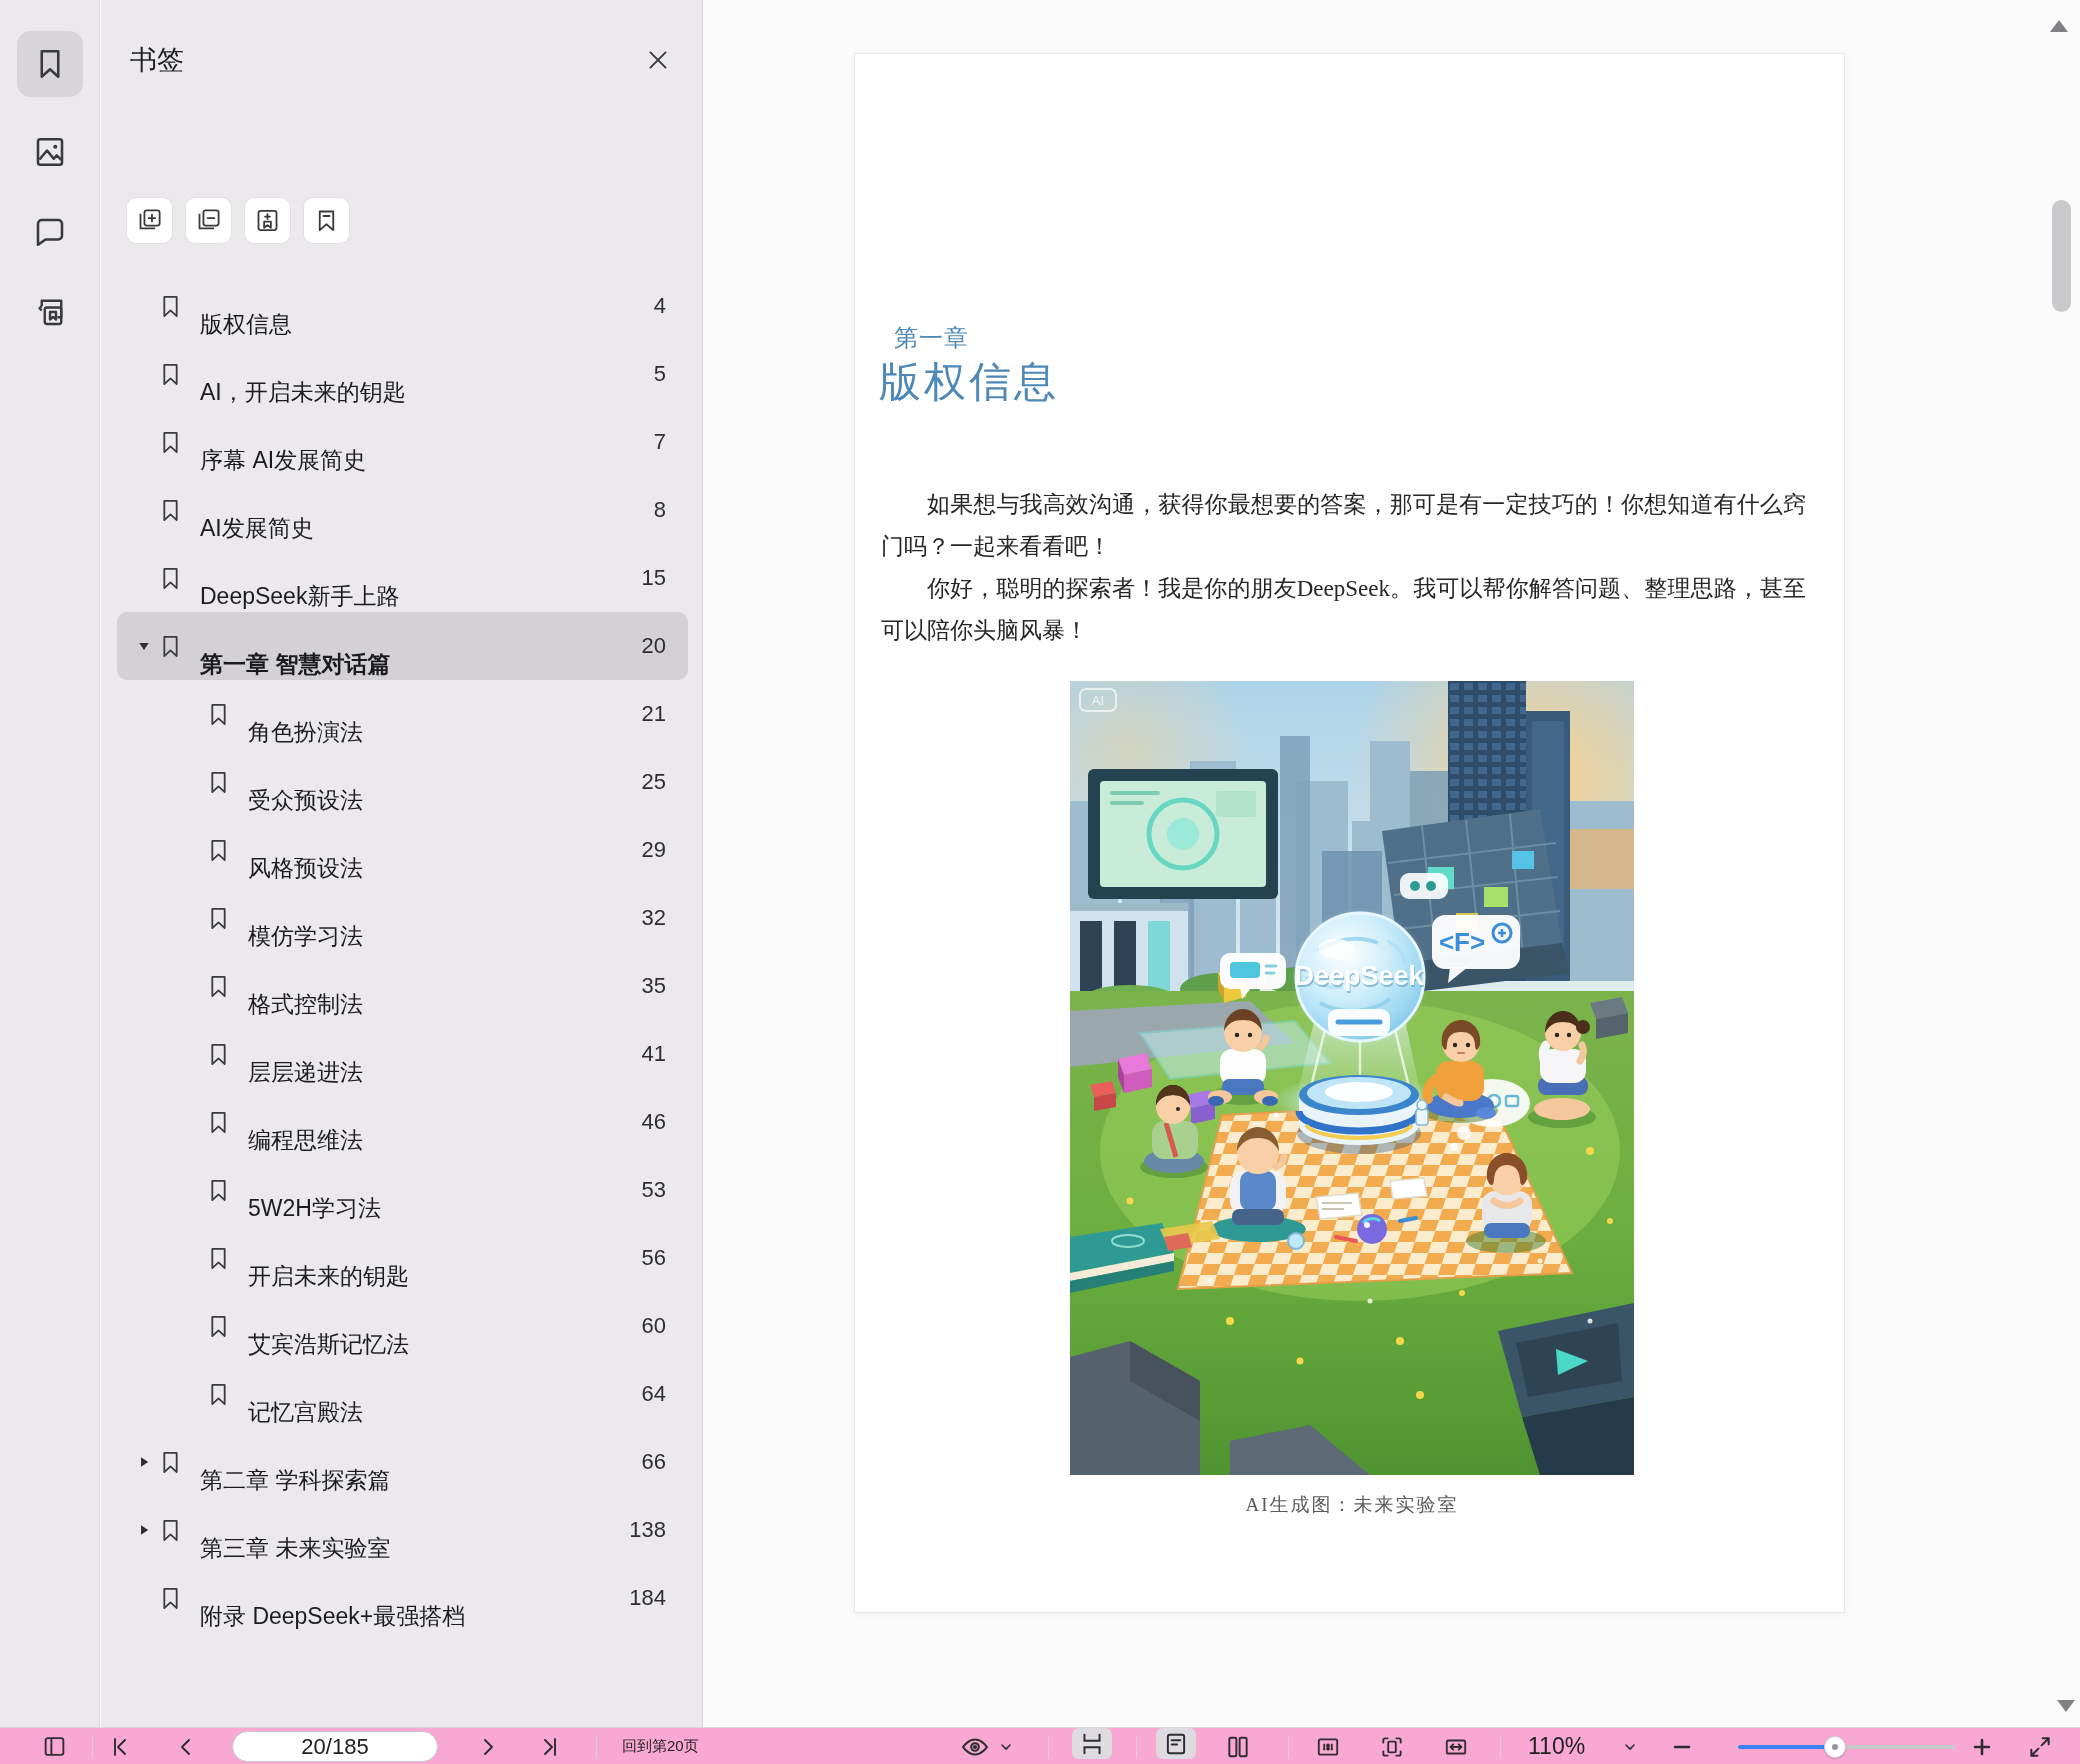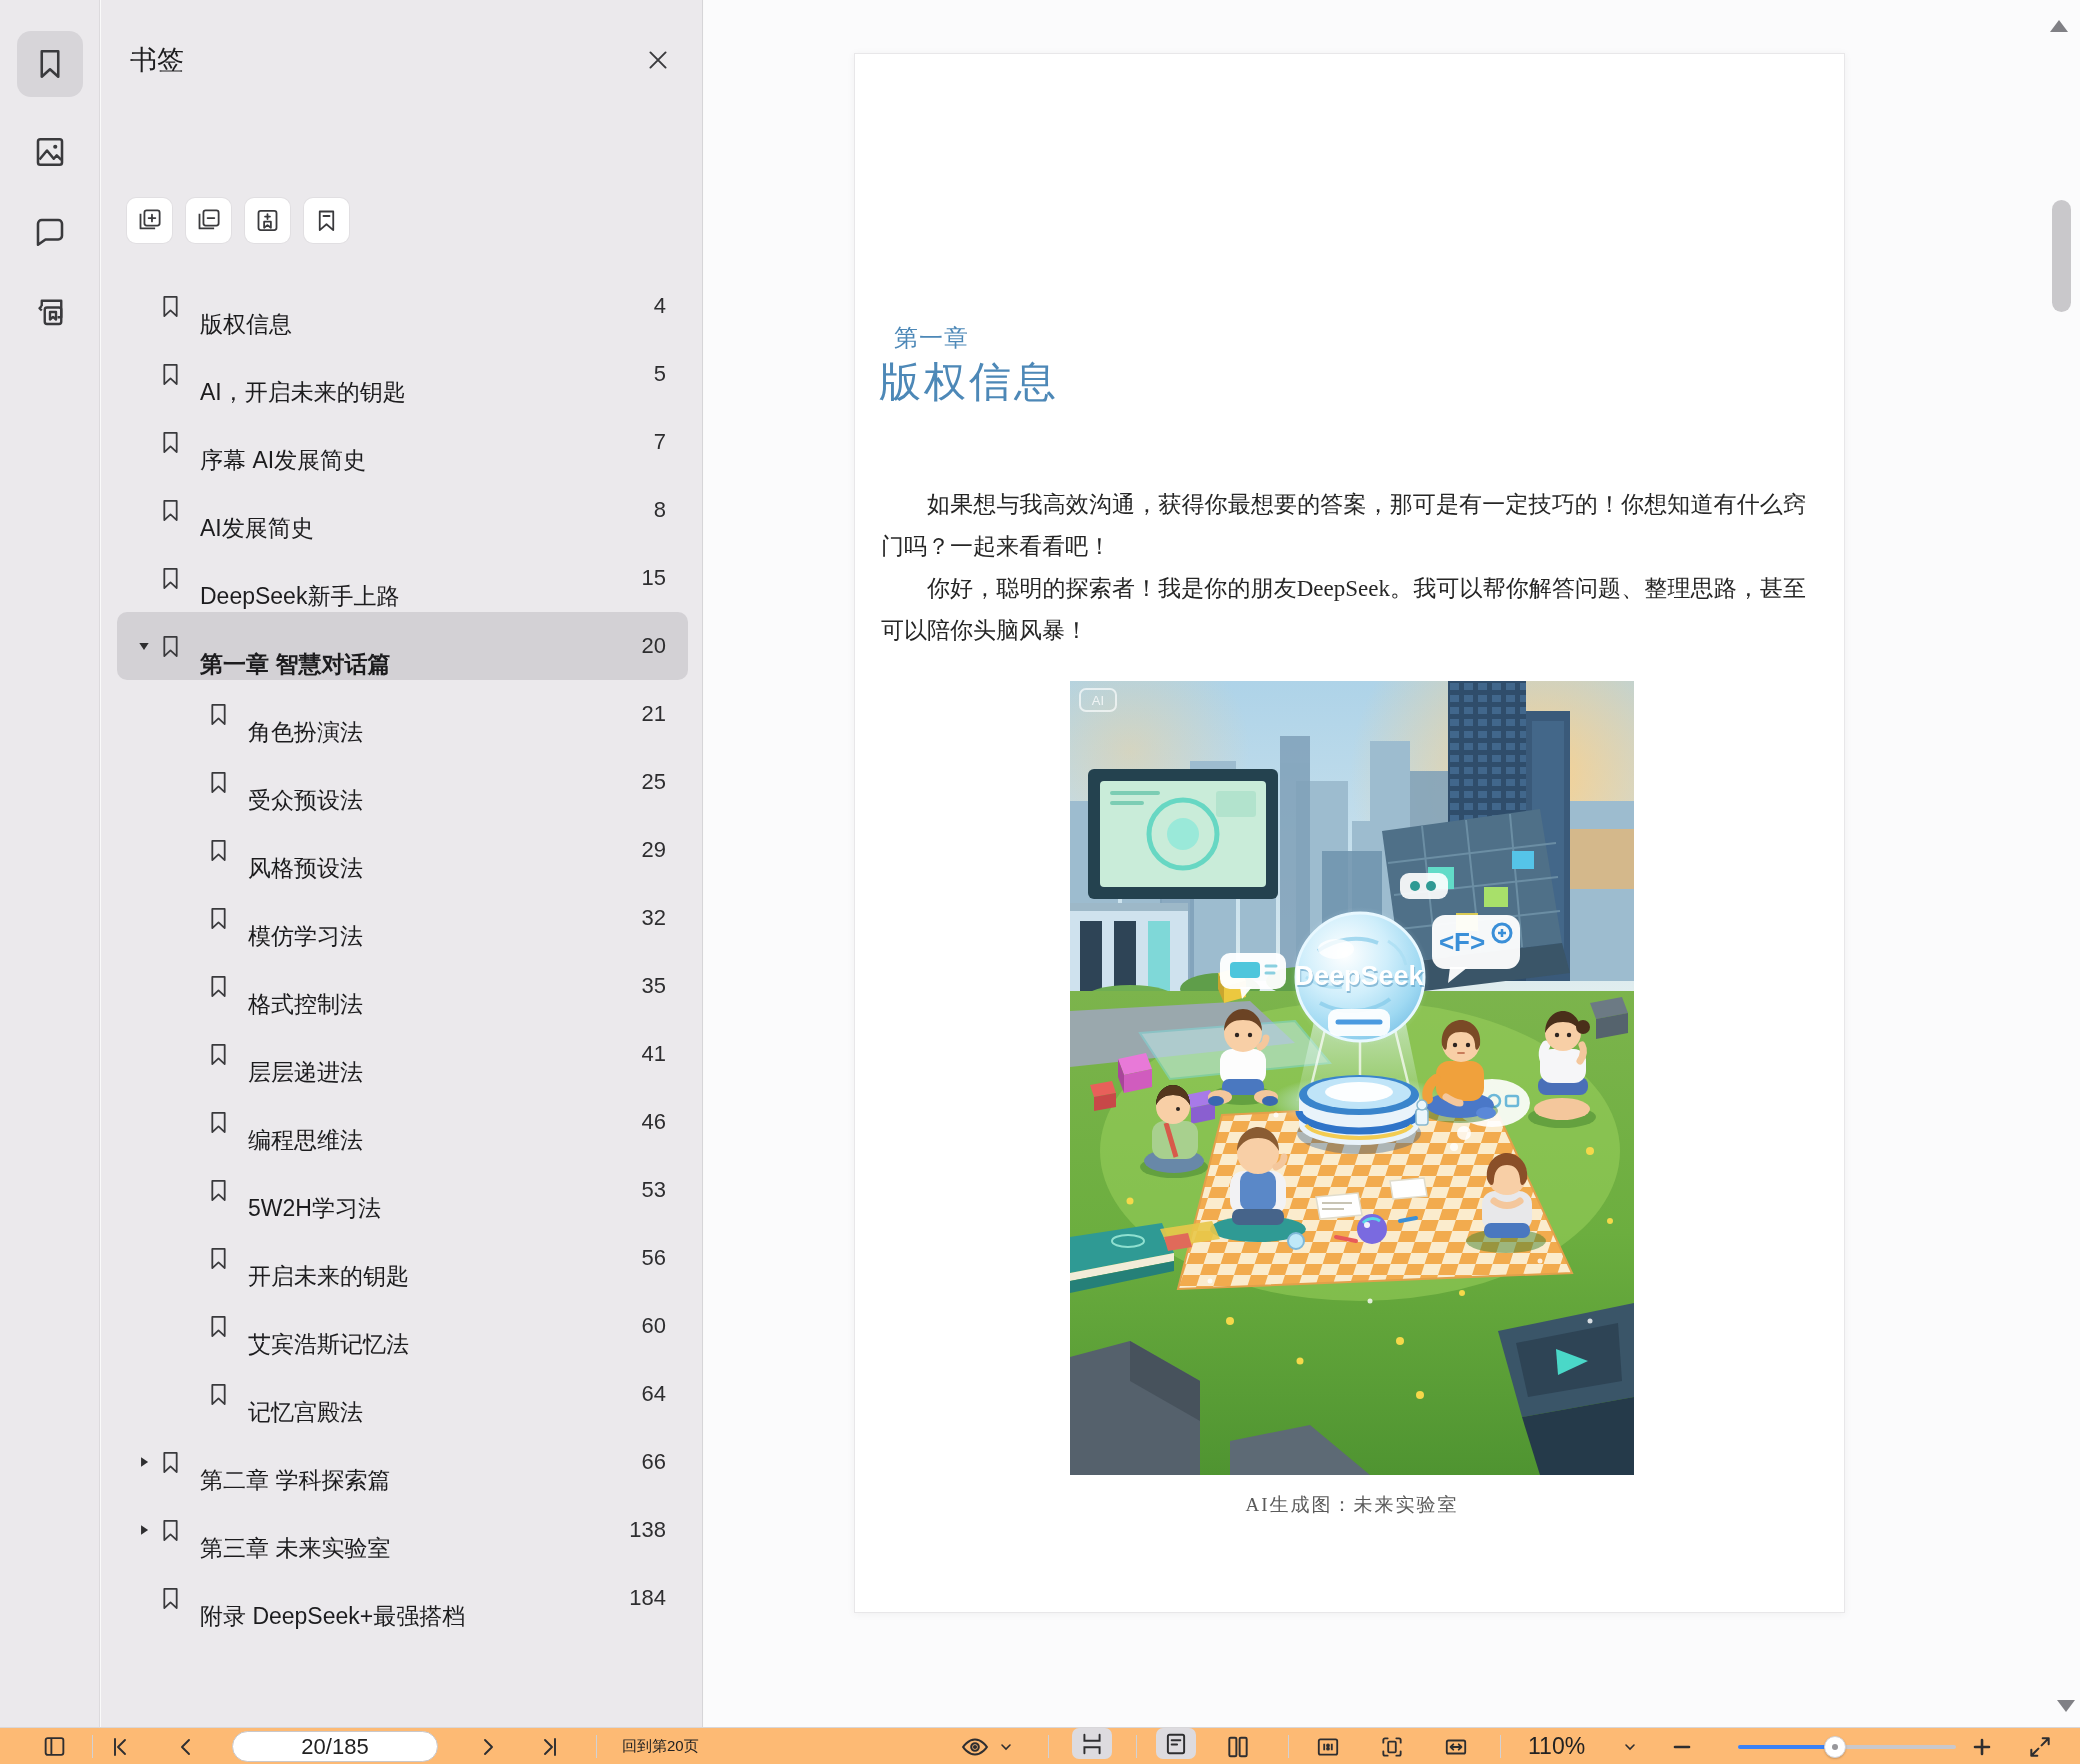--- a/index.html
+++ b/index.html
@@ -72,21 +72,21 @@
              border-left:9px solid transparent; border-right:9px solid transparent;
              border-bottom:12px solid #808085; }
   .sb-down { position:absolute; right:5px; top:1700px; width:0; height:0;
              border-left:9px solid transparent; border-right:9px solid transparent;
              border-top:12px solid #808085; }
   .sb-thumb { position:absolute; right:7px; top:200px; width:19px; height:112px;
               background:#c9c8cb; border-radius:10px; }
 
   
   .toolbar { position:absolute; left:0; bottom:0; width:2080px; height:37px;
-             background:#fdba74; border-top:1px solid #d8d7da; z-index:10;padding-left:14px; }
+             background:#f9a8d4; border-top:1px solid #d8d7da; z-index:10;padding-left:14px; }
   .tb { position:absolute; top:0; height:37px; display:flex; align-items:center;
         justify-content:center; color:#2e2e30; }
   .tb-divider { position:absolute; top:7px; width:1px; height:23px; background:#d2d1d4; }
   .tb-btn { width:40px; }
   .tb-btn.active { background:#dddbdf; border-radius:7px; height:31px; margin-top:0; }
   .page-pill { left:232px; width:206px; height:31px; top:3px; background:#ffffff;
                border:1px solid #c9c8cc; border-radius:16px; font-size:22px; color:#222; }
   .back-label { left:622px; font-size:15px; color:#222; }
   .zoom-label { left:1528px; font-size:23px; color:#222; }
   .slider { position:absolute; left:1738px; top:17px; width:218px; height:4px;

